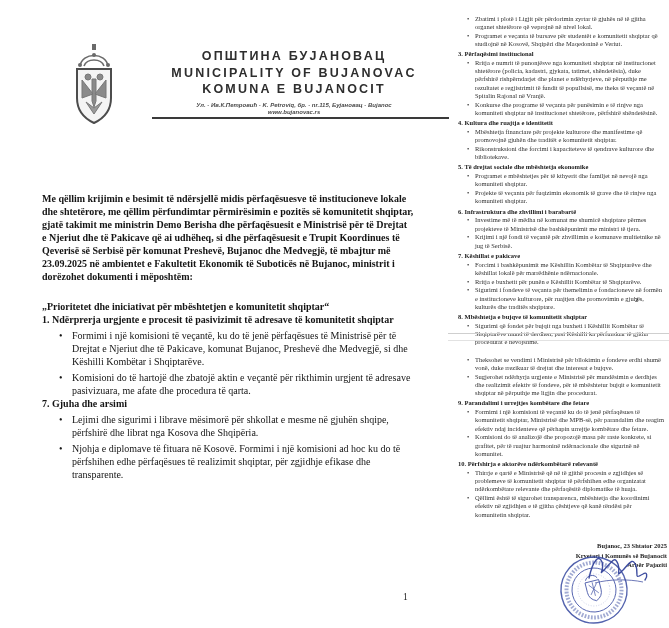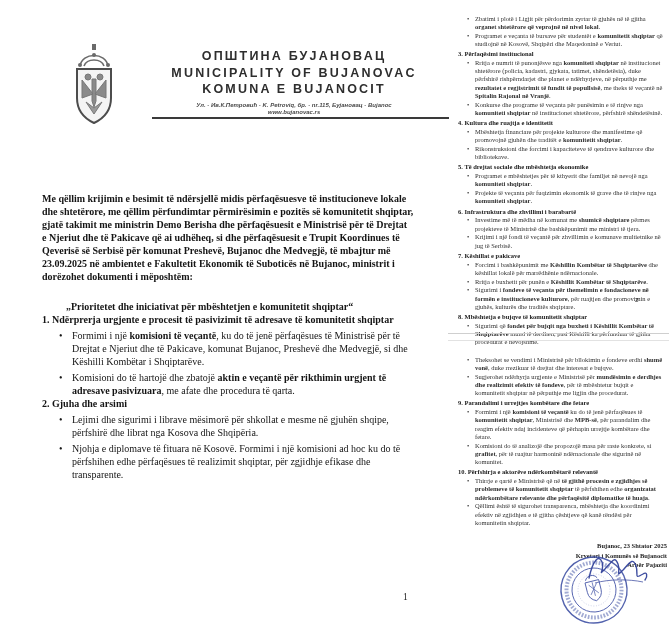--- a/index.html
+++ b/index.html
@@ -11,25 +11,25 @@
   .logo{position:absolute;left:58px;top:42px;width:72px;height:86px;}
   .lh-text{position:absolute;left:138px;top:48px;width:312px;text-align:center;
            font-family:"Liberation Sans",sans-serif;color:#2e2e2e;}
   .lh1{font-size:12.5px;font-weight:bold;letter-spacing:2.2px;line-height:16.5px;white-space:nowrap;}
   .lh-addr{margin-top:4px;font-size:6px;font-style:italic;font-weight:bold;color:#4a4a4a;line-height:7.5px;}
   .lh-rule{position:absolute;left:152px;top:117px;width:297px;height:2px;background:#3a3a3a;}
 
   .p1-content{position:absolute;left:42px;top:192px;width:372px;font-size:10px;line-height:13px;color:#151515;}
   .intro{margin:0;font-weight:bold;}
   .doc-label{margin-top:27px;font-weight:bold;}
-  .doc-title{margin-top:17px;font-weight:bold;margin-left:24px;}
+  .doc-title{margin-top:17px;font-weight:bold;}
 
   .blk-h{font-weight:bold;}
   .blk-b{display:flex;}
-  strong{font-weight:bold;}
+  strong{font-weight:normal;}
 
   .p1-blocks .blk-h{margin-top:0;margin-bottom:2px;}
   .p1-blocks .blk-b{margin-top:3px;}
   .p1-blocks .dot{width:13px;margin-left:17px;flex:none;}
   .p1-blocks .btxt{flex:1;}
 
   .pnum{position:absolute;font-size:9.5px;color:#222;}
   .pnum1{left:403px;top:592px;}
   .pnum2{left:180px;top:296px;font-size:7px;}
 
@@ -99,21 +99,21 @@
       <div class="blocks p1-blocks">
           <div class="blk-h">1. Ndërprerja urgjente e procesit të pasivizimit të adresave të komunitetit shqiptar</div>
           <div class="blk-b">
             <span class="dot">•</span>
             <span class="btxt">Formimi i një <strong>komisioni të veçantë</strong>, ku do të jenë përfaqësues të Ministrisë për të Drejtat e Njeriut dhe të Pakicave, komunat Bujanoc, Preshevë dhe Medvegjë, si dhe Këshilli Kombëtar i Shqiptarëve.</span>
           </div>
           <div class="blk-b">
             <span class="dot">•</span>
             <span class="btxt">Komisioni do të hartojë dhe zbatojë <strong>aktin e veçantë për rikthimin urgjent të adresave pasivizuara</strong>, me afate dhe procedura të qarta.</span>
           </div>
-          <div class="blk-h">2. Gjuha dhe arsimi</div>
+          <div class="blk-h">7. Gjuha dhe arsimi</div>
           <div class="blk-b">
             <span class="dot">•</span>
             <span class="btxt">Lejimi dhe sigurimi i librave mësimorë për shkollat e mesme në gjuhën shqipe, përfshirë dhe librat nga Kosova dhe Shqipëria.</span>
           </div>
           <div class="blk-b">
             <span class="dot">•</span>
             <span class="btxt">Njohja e diplomave të fituara në Kosovë. Formimi i një komisioni ad hoc ku do të përfshihen edhe përfaqësues të realizimit shqiptar, për zgjidhje efikase dhe transparente.</span>
           </div>
         </div>
     </div>

